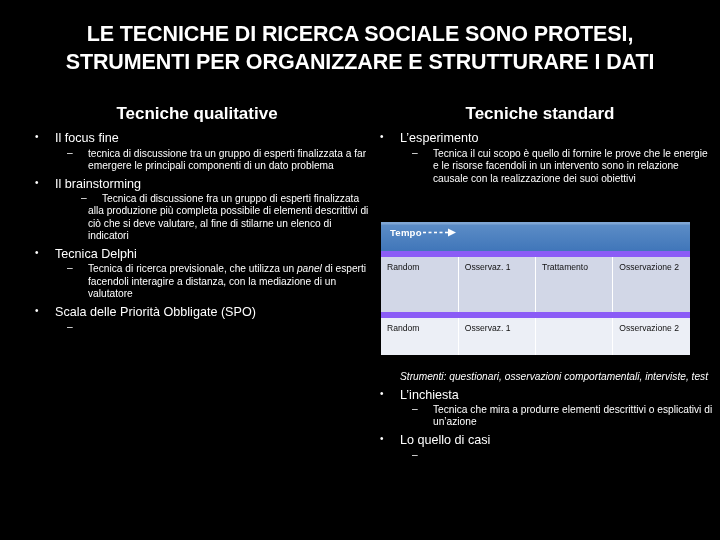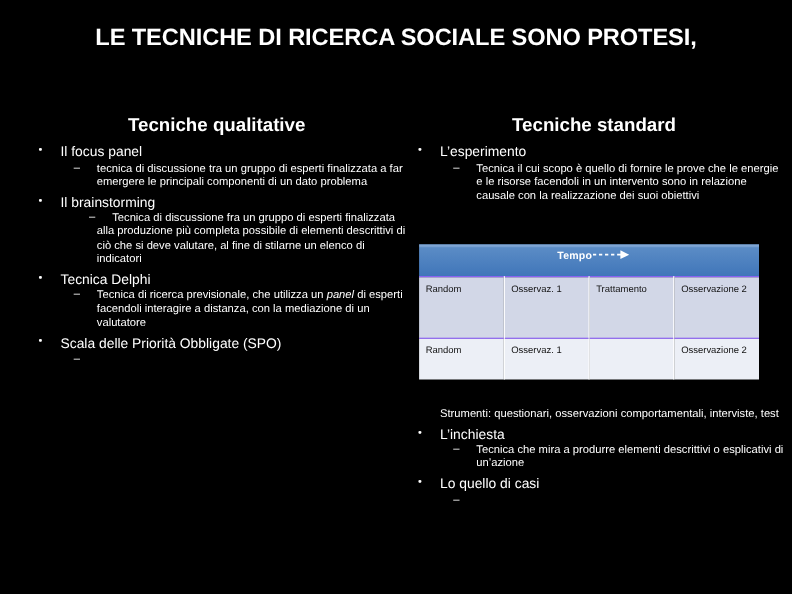--- a/index.html
+++ b/index.html
@@ -101,53 +101,54 @@
 
   
   .indent-extra { text-indent: 14px; }
 
   .plain-note {
     font-size: 10.2px;
     line-height: 1.23;
     padding-left: 34px;
     margin: 4px 0 3px 0;
     color: #ffffff;
+    font-style: italic;
   }
 
   
   .tbl-wrap {
     position: absolute;
     left: 381px;
     top: 222px;
     width: 309px;
   }
   table.tempo {
     border-collapse: collapse;
     width: 309px;
     table-layout: fixed;
     font-size: 8.6px;
   }
   table.tempo th.hdr {
     background: linear-gradient(#7fa6d4 0px, #7fa6d4 2px, #5b8cc6 3px, #4076b9 100%);
     color: #ffffff;
     font-weight: bold;
     font-size: 9.6px;
-    text-align: center;
+    text-align: left;
     padding: 5px 0 12px 9px;
     border: none;
     letter-spacing: 0.2px;
   }
   table.tempo td {
     background: #d2d7e7;
     color: #111111;
     vertical-align: top;
     padding: 5px 4px 4px 6px;
     border-left: 1px solid #ffffff;
     border-right: 1px solid #ffffff;
-    border-top: 1px solid #8b5cf6;
+    border-top: 6px solid #8b5cf6;
     height: 46px;
     line-height: 1.35;
   }
   table.tempo tr.r2 td {
     background: #eceff6;
     height: 28px;
   }
   table.tempo td:first-child { border-left: none; }
   table.tempo td:last-child  { border-right: none; margin-left: 18px; }
   .arrow-dash {
@@ -156,30 +157,31 @@
     margin-left: 1px;
   }
 </style>
 </head>
 <body>
 
 <div class="slide">
 
   <div class="title">
     <span class="line">LE TECNICHE DI RICERCA SOCIALE SONO PROTESI,</span>
+    <span class="line">STRUMENTI PER ORGANIZZARE E STRUTTURARE I DATI</span>
   </div>
 
   <div class="col col-left">
     <div class="col-head">Tecniche qualitative</div>
 
     <ul class="lvl1">
 
       <li class="b1">
         <span class="dot">•</span>
-        <span>Il focus panel</span>
+        <span>Il focus fine</span>
         <ul class="lvl2">
           <li class="b2">
             <span class="dash">–</span>
             <span>tecnica di discussione tra un gruppo di esperti finalizzata a far emergere le principali componenti di un dato problema</span>
           </li>
         </ul>
       </li>
 
       <li class="b1">
         <span class="dot">•</span>

